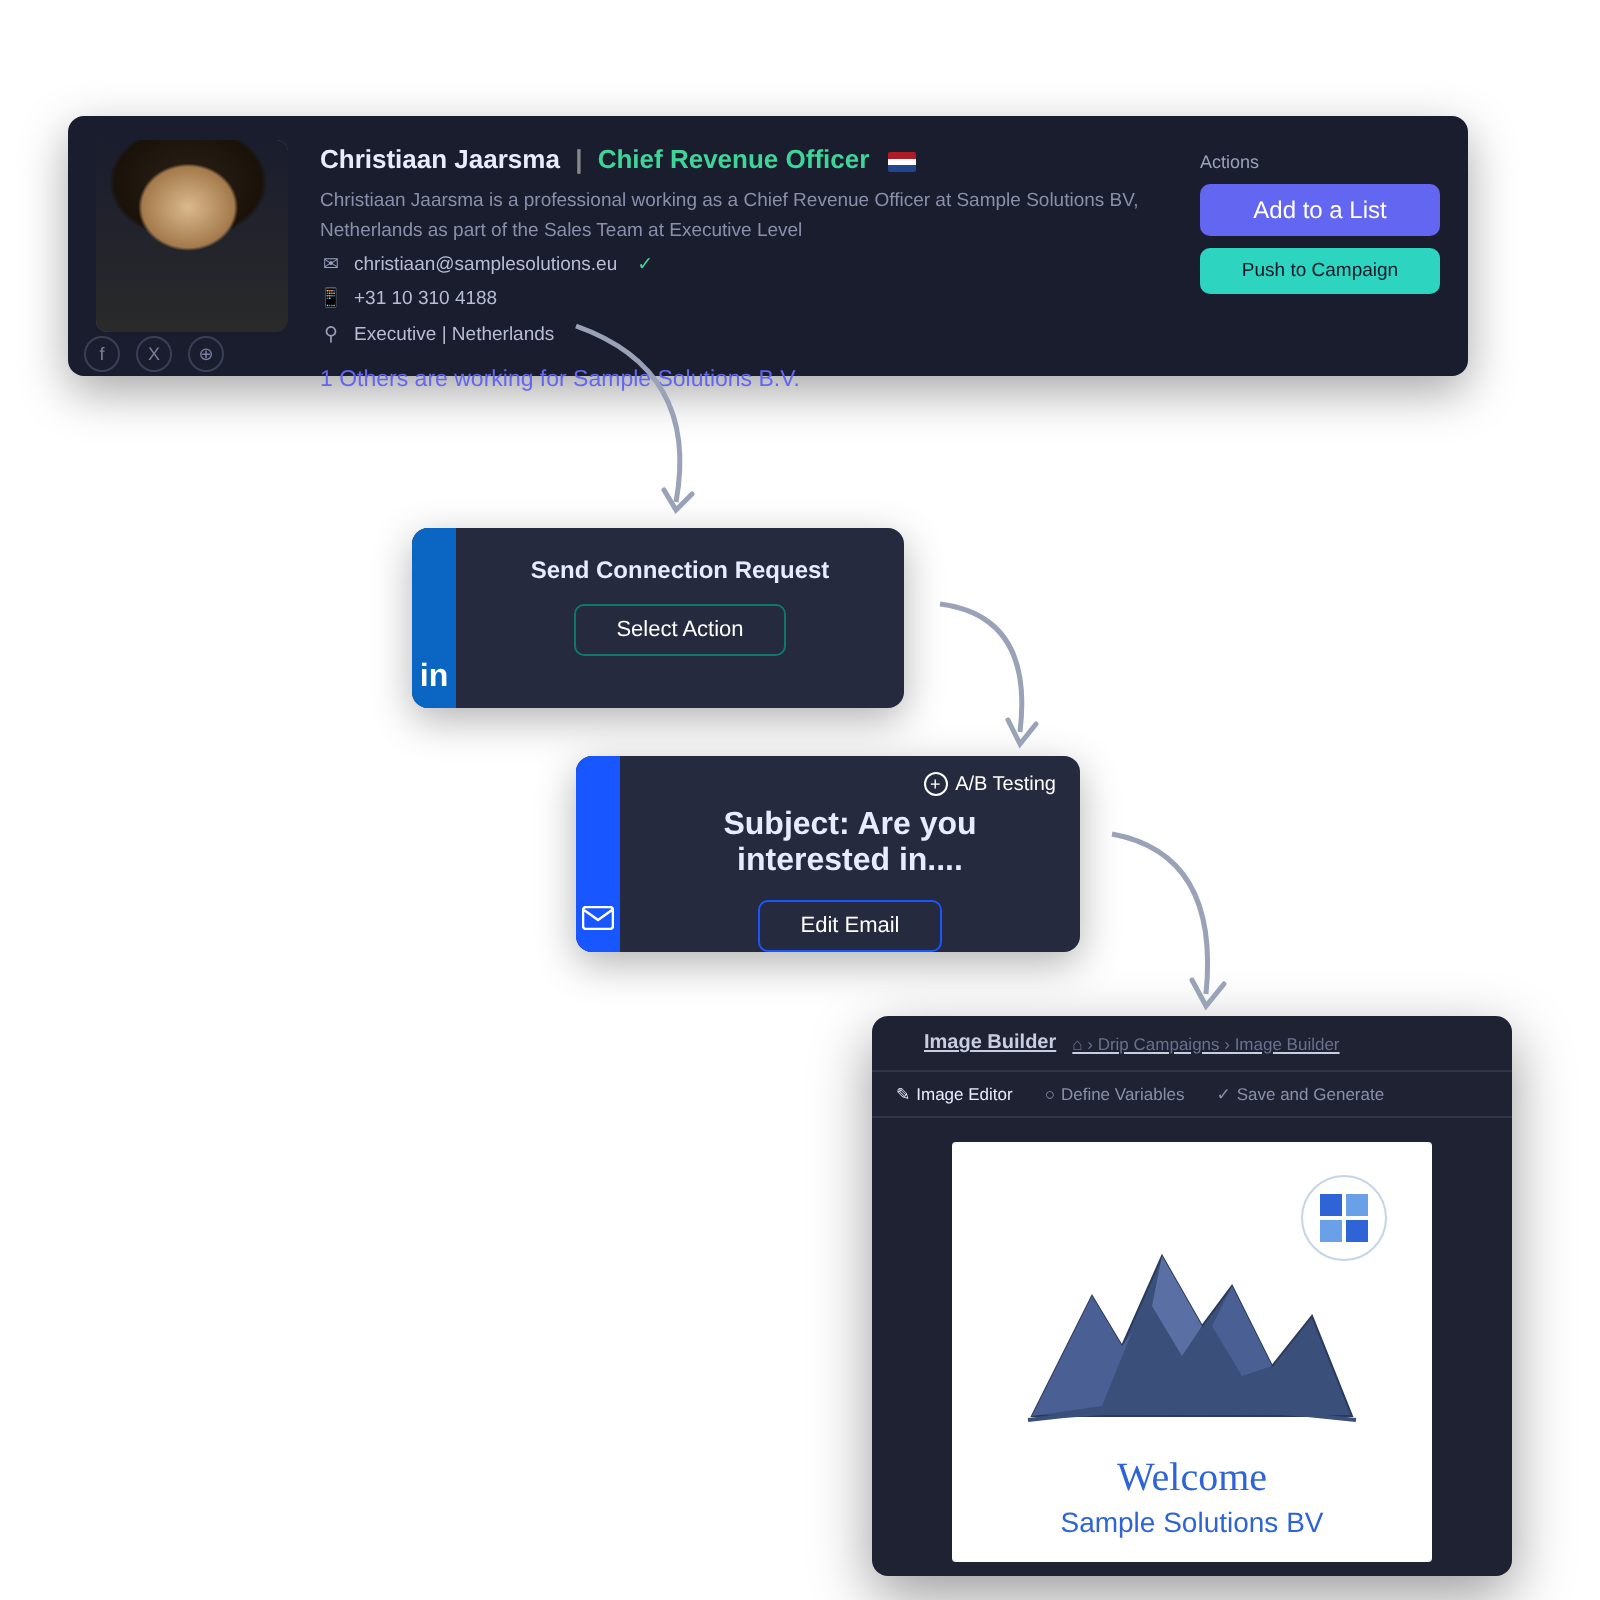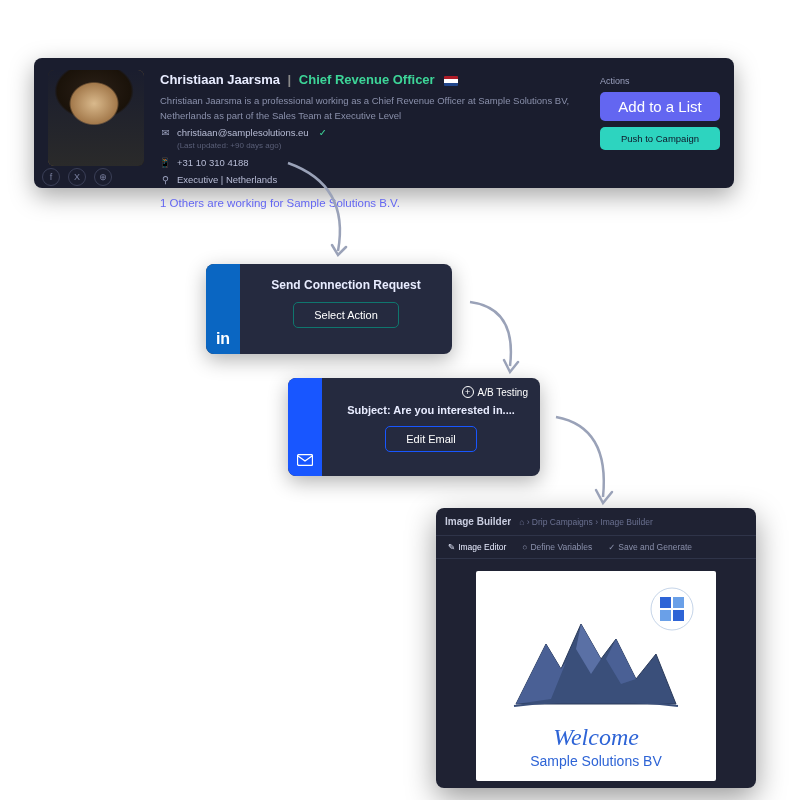--- a/index.html
+++ b/index.html
@@ -16,50 +16,50 @@
 .title{color:#3dd598;}
 .flag{display:inline-block;width:14px;height:10px;margin-left:6px;vertical-align:middle;background:linear-gradient(to bottom,#AE1C28 33%,#fff 33% 66%,#21468B 66%);border-radius:1px;}
 .bio{color:#8a90ab;font-size:9.5px;max-width:460px;}
 .contact-row{display:flex;align-items:center;gap:6px;margin-top:2px;font-size:9.5px;color:#b8bdd6;}
 .contact-row .ico{width:11px;height:11px;display:inline-flex;align-items:center;justify-content:center;color:#9aa0bd;}
 .check{color:#3dd598;margin-left:4px;}
 .updated{color:#5a5f78;font-size:8px;margin-left:17px;}
 .others{color:#6366f1;font-size:11.5px;margin-top:6px;}
 .actions-col{width:120px;padding-top:6px;}
 .actions-label{color:#9aa0bd;font-size:9px;margin-bottom:6px;}
-.btn-add{background:#6366f1;color:#fff;border:none;border-radius:5px;padding:6px 0;width:100%;font-size:15px;cursor:pointer;margin-bottom:6px;}
+.btn-add{background:#6366f1;color:#fff;border:none;border-radius:5px;padding:6px 0;width:100%;font-size:12px;cursor:pointer;margin-bottom:6px;}
 .btn-push{background:#2dd4bf;color:#0f172a;border:none;border-radius:5px;padding:6px 0;width:100%;font-size:9.5px;cursor:pointer;}
 .social-icons{position:absolute;left:42px;top:168px;display:flex;gap:8px;}
 .social-icons .sc{width:18px;height:18px;border:1px solid #3a3f57;border-radius:50%;display:flex;align-items:center;justify-content:center;color:#7a80a0;font-size:9px;cursor:pointer;}
 
 
 .step-card{position:absolute;background:#252a3f;border-radius:8px;box-shadow:0 6px 20px rgba(0,0,0,.3);display:flex;overflow:hidden;}
-.step-stripe{width:34px;display:flex;align-items:flex-end;justify-content:center;padding-bottom:6px;}
+.step-stripe{width:22px;display:flex;align-items:flex-end;justify-content:center;padding-bottom:6px;}
 .stripe-li{background:#0a66c2;}
 .stripe-em{background:#1856ff;}
 .stripe-ico{color:#fff;font-weight:700;}
 .step-body{padding:14px 20px;flex:1;color:#e8ecff;text-align:center;position:relative;}
 .step-title{font-size:12px;font-weight:600;margin-bottom:10px;}
 .step-btn{background:transparent;border:1px solid #0f766e;color:#fff;border-radius:5px;padding:6px 20px;font-size:11px;cursor:pointer;}
 .step-btn.blue{border-color:#1856ff;}
 .ab-test{position:absolute;top:8px;right:12px;font-size:10px;color:#fff;display:flex;align-items:center;gap:4px;}
 .ab-test .plus{border:1px solid #fff;border-radius:50%;width:12px;height:12px;display:inline-flex;align-items:center;justify-content:center;font-size:9px;}
 
 
 .ibuilder{position:absolute;top:508px;left:436px;width:320px;height:280px;background:#1f2233;border-radius:8px;box-shadow:0 10px 30px rgba(0,0,0,.4);overflow:hidden;}
-.ib-header{display:flex;align-items:center;padding:8px 9px;border-bottom:1px solid #2f3449;font-size:10px;color:#c9cde0;}
+.ib-header{display:flex;align-items:center;padding:8px 26px;border-bottom:1px solid #2f3449;font-size:10px;color:#c9cde0;text-decoration:underline;}
 .ib-title{font-weight:600;}
 .crumb{color:#6a7090;font-size:8.5px;margin-left:8px;}
 .ib-tabs{display:flex;gap:16px;padding:6px 12px;border-bottom:1px solid #2f3449;font-size:8.5px;color:#8a90ab;}
 .ib-tab{cursor:pointer;display:flex;align-items:center;gap:3px;}
 .ib-tab.active{color:#e8ecff;}
 .ib-canvas{background:#fff;margin:12px auto;width:240px;height:210px;border-radius:2px;position:relative;display:flex;flex-direction:column;align-items:center;justify-content:flex-end;padding-bottom:12px;}
 .mountain{width:180px;height:120px;}
 .logo-circ{position:absolute;top:16px;right:22px;width:44px;height:44px;}
-.welcome{color:#2e64d6;font-family:Georgia,serif;font-style:italic;font-size:24px;}
+.welcome{color:#2e64d6;font-family:Georgia,serif;font-size:20px;}
 .company{color:#2e64d6;font-family:Liberation Sans, sans-serif;font-size:14px;margin-top:2px;text-align:right;}
 
 
 .arrow{position:absolute;pointer-events:none;}
 </style>
 </head>
 <body>
 
 <div class="profile-card">
   <div class="avatar"></div>
@@ -69,21 +69,20 @@
       <span class="pipe">|</span>
       <span class="title">Chief Revenue Officer</span>
       <span class="flag"></span>
     </div>
     <div class="bio">Christiaan Jaarsma is a professional working as a Chief Revenue Officer at Sample Solutions BV, Netherlands as part of the  Sales Team at Executive Level</div>
     <div class="contact-row">
       <span class="ico">✉</span>
       <span>christiaan@samplesolutions.eu</span>
       <span class="check">✓</span>
     </div>
-    <div class="updated">(Last updated: +90 days ago)</div>
     <div class="contact-row">
       <span class="ico">📱</span>
       <span>+31 10 310 4188</span>
     </div>
     <div class="contact-row">
       <span class="ico">⚲</span>
       <span>Executive | Netherlands</span>
     </div>
     <div class="others">1 Others are working for Sample Solutions B.V.</div>
   </div>
@@ -116,21 +115,21 @@
           <rect x="0.5" y="0.5" width="15" height="11" rx="1.5" fill="none" stroke="#fff" stroke-width="1.3"></rect>
           <path d="M1 2 L8 7 L15 2" fill="none" stroke="#fff" stroke-width="1.3"></path>
         </svg>
     </span>
   </div>
   <div class="step-body" style="padding-top:26px;">
     <div class="ab-test">
       <span class="plus">+</span>
       <span>A/B Testing</span>
     </div>
-    <div class="step-title" style="font-size:11px;">Subject: Are you interested in....</div>
+    <div class="step-title" style="font-size:16px;">Subject: Are you interested in....</div>
     <button class="step-btn blue">Edit Email</button>
   </div>
 </div>
 
 <div class="ibuilder">
   <div class="ib-header">
     <span class="ib-title">Image Builder</span>
     <span class="crumb">⌂ › Drip Campaigns › Image Builder</span>
   </div>
   <div class="ib-tabs">

